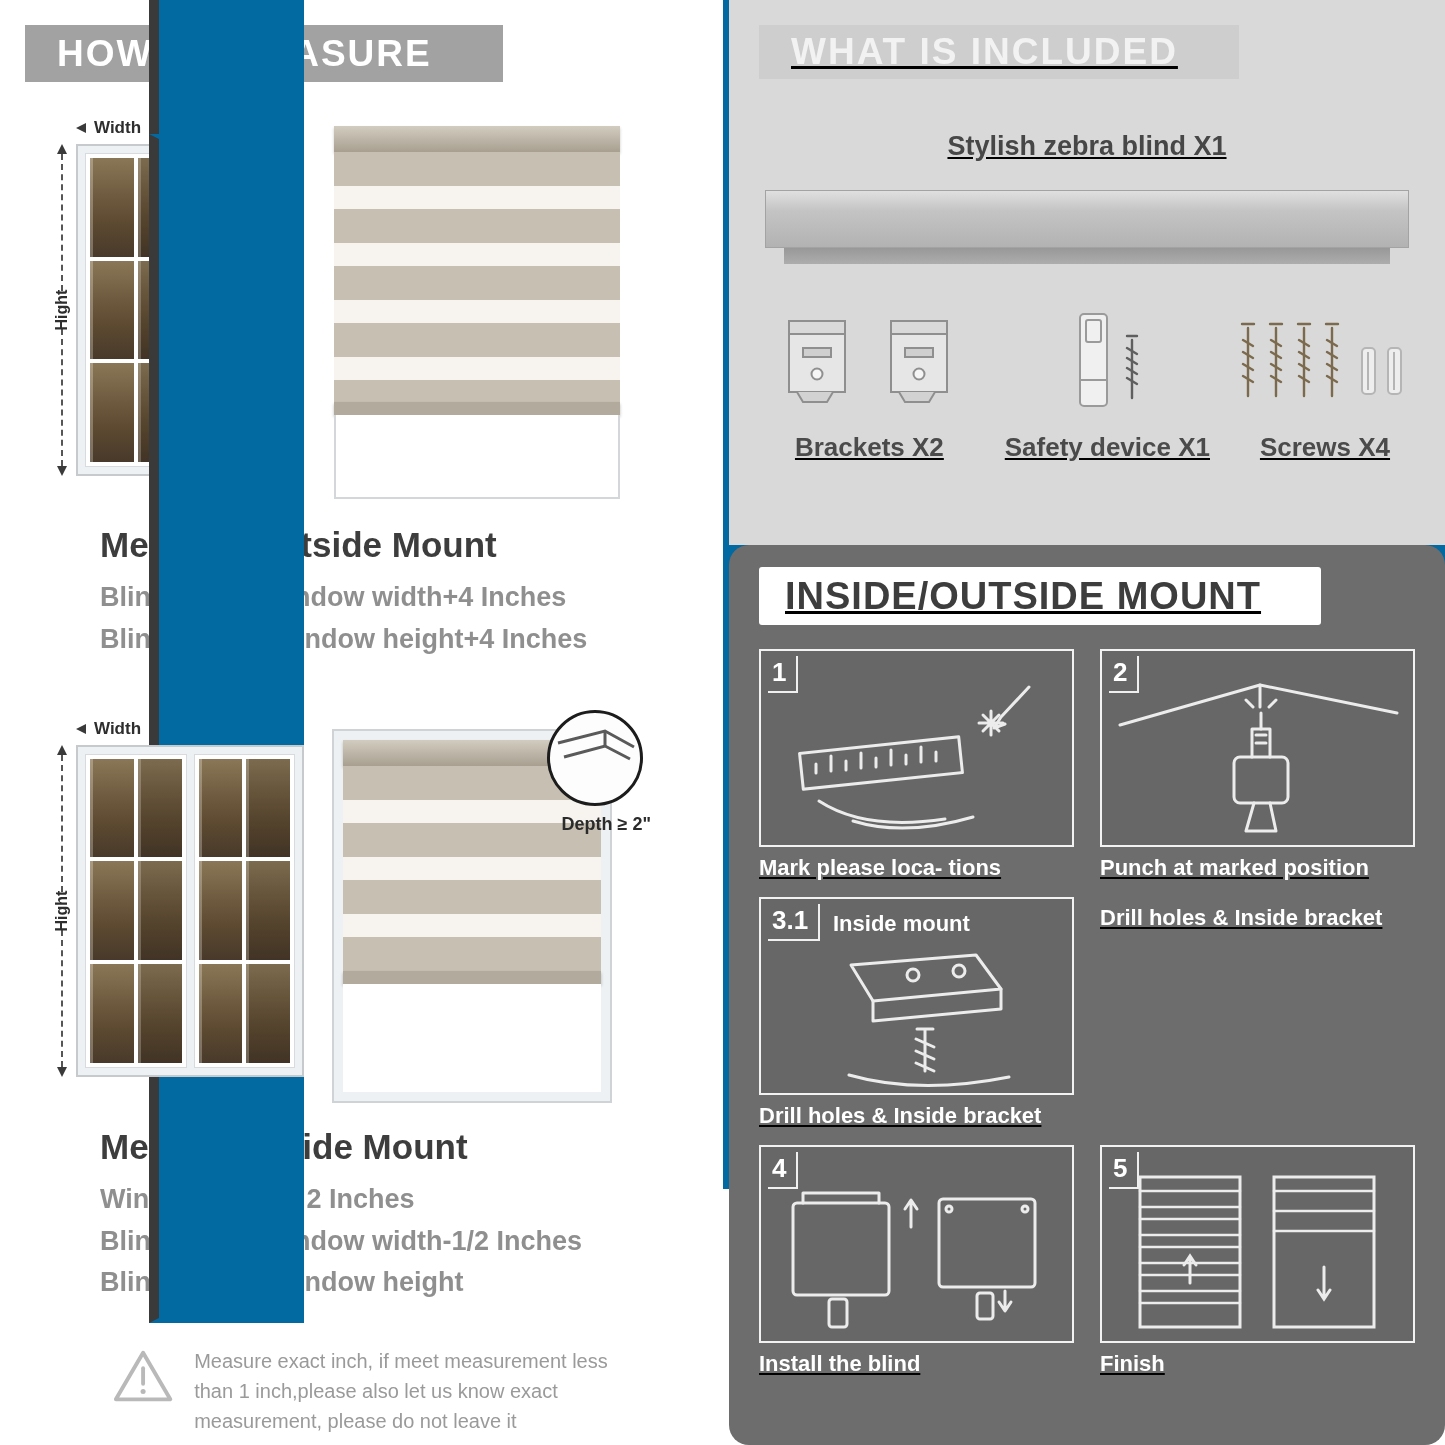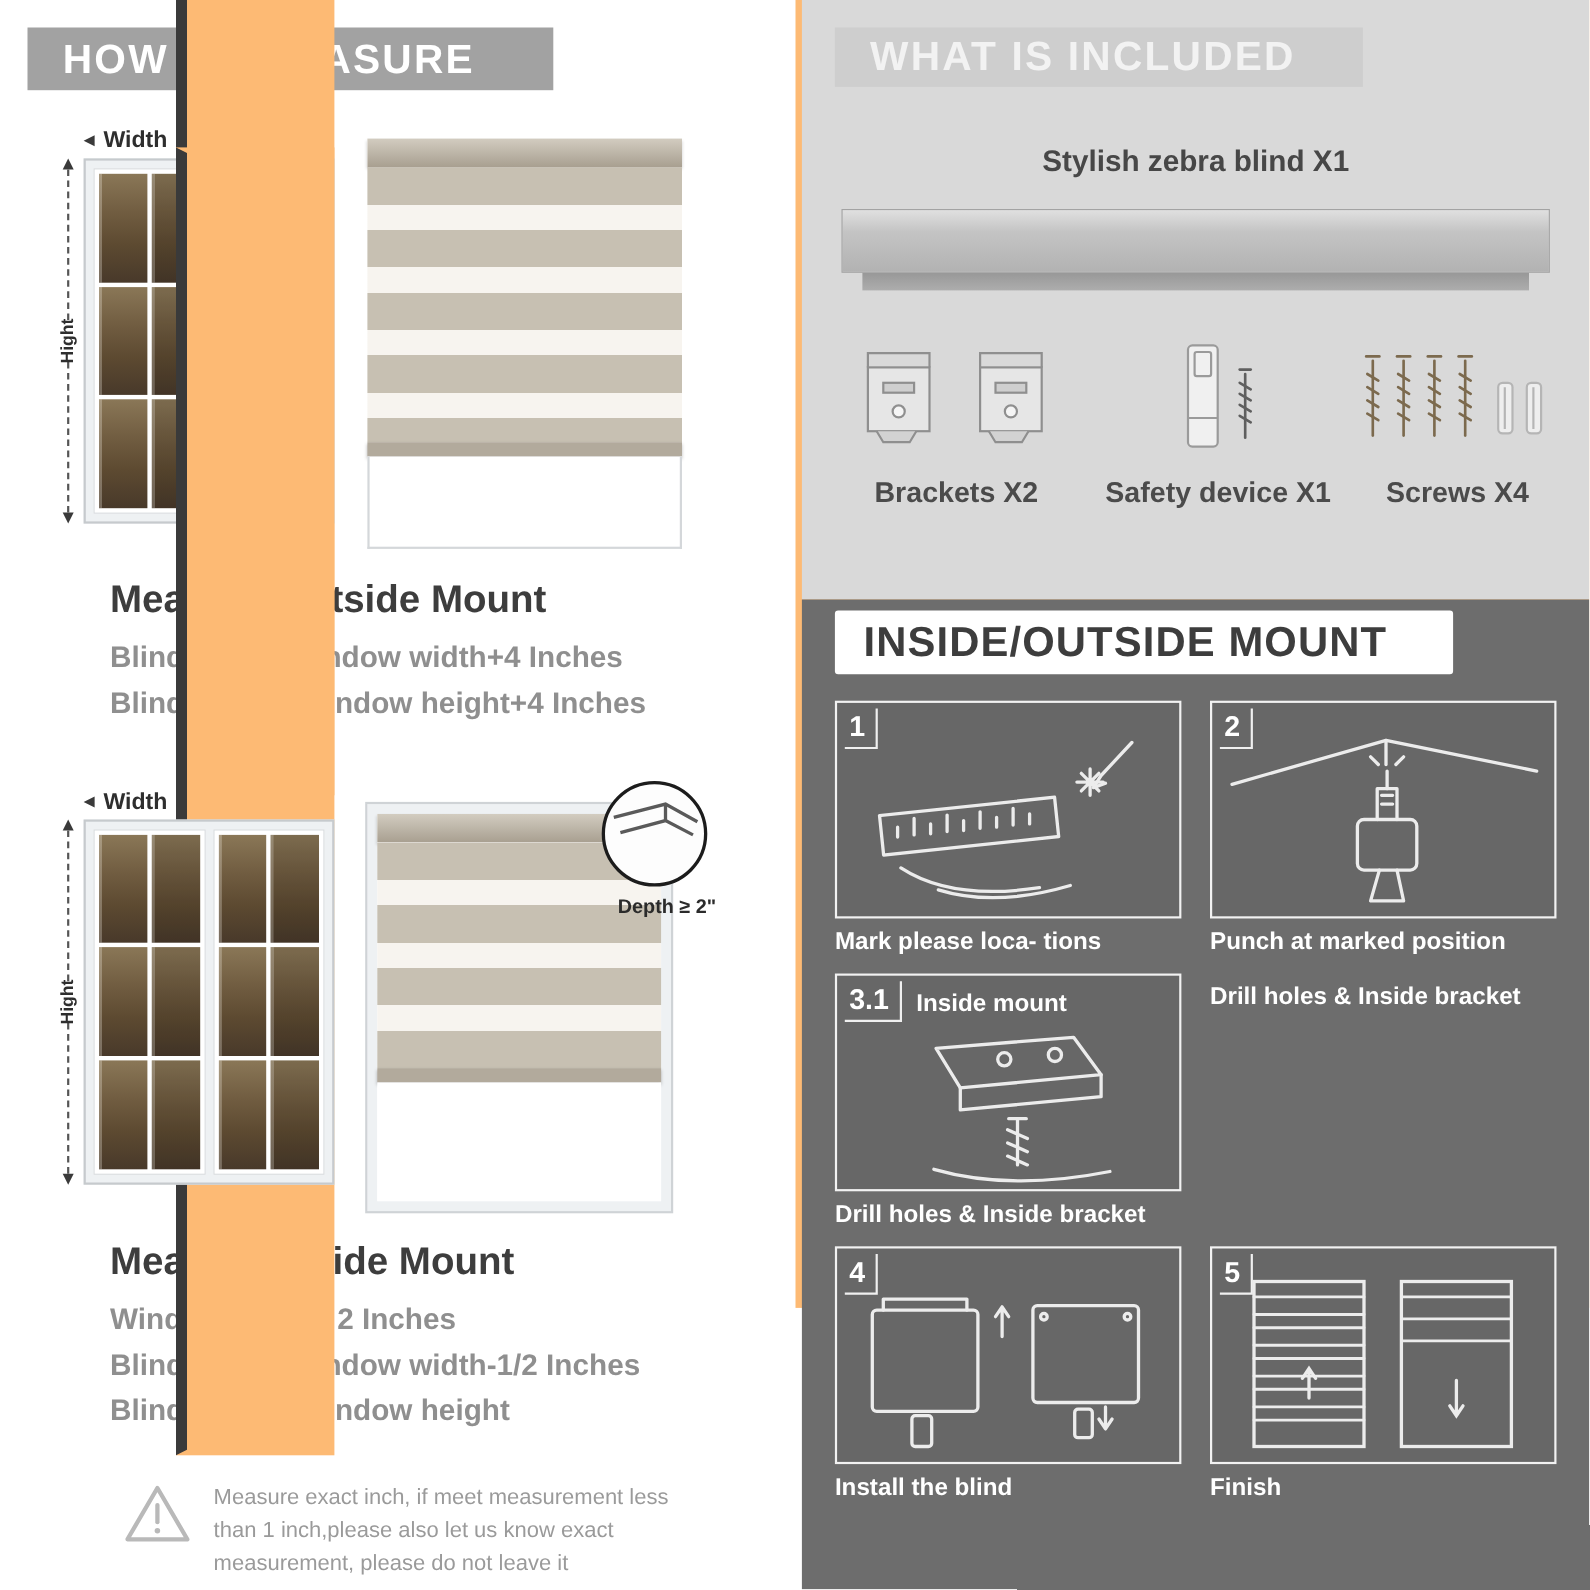--- a/index.html
+++ b/index.html
@@ -11,21 +11,21 @@
   .banner-gray {
     margin: 25px 0 0 25px; width: 478px; height: 57px; background: #a2a2a2;
     color: #fff; font-size: 37px; font-weight: bold; letter-spacing: 2px;
     line-height: 57px; padding-left: 32px;
   }
   .fig-row { display: flex; gap: 30px; margin: 34px 0 0 48px; align-items: flex-start; }
 
   .window-fig { position: relative; }
   .w-arrow { display: flex; align-items: center; height: 24px; width: 228px; margin-left: 28px; }
   .w-arrow .line { flex: 1; border-top: 2px dashed #555; }
-  .alabel { font-size: 21px; font-weight: bold; color: #2e2e2e; padding: 0 8px; white-space: nowrap; }
+  .alabel { font-size: 17px; font-weight: bold; color: #2e2e2e; padding: 0 8px; white-space: nowrap; }
   .tri { width: 0; height: 0; }
   .tri.left  { border-top: 5px solid transparent; border-bottom: 5px solid transparent; border-right: 10px solid #3a3a3a; }
   .tri.right { border-top: 5px solid transparent; border-bottom: 5px solid transparent; border-left: 10px solid #3a3a3a; }
   .tri.up    { border-left: 5px solid transparent; border-right: 5px solid transparent; border-bottom: 10px solid #3a3a3a; }
   .tri.down  { border-left: 5px solid transparent; border-right: 5px solid transparent; border-top: 10px solid #3a3a3a; }
   .fig-body { display: flex; margin-top: 4px; }
   .h-arrow { width: 28px; display: flex; flex-direction: column; align-items: center; }
   .h-arrow .line { flex: 1; border-left: 2px dashed #555; }
   .vlabel { transform: rotate(-90deg); font-size: 16px; font-weight: bold; color: #2e2e2e; margin: 10px 0; white-space: nowrap; }
 
@@ -54,38 +54,38 @@
   .depth-label { position: absolute; top: 74px; right: -50px; font-size: 18px; font-weight: bold; color: #2b2b2b; z-index: 4; white-space: nowrap; }
 
   .m-heading { margin: 26px 0 0 100px; font-size: 35px; font-weight: bold; color: #3d3d3d; }
   .m-lines { margin: 12px 0 0 100px; }
   .m-lines div { font-size: 27px; font-weight: bold; color: #8f8f8f; line-height: 1.55; }
 
   .warning { display: flex; gap: 20px; margin: 42px 0 0 112px; width: 500px; align-items: flex-start; }
   .warning p { font-size: 20px; color: #9a9a9a; line-height: 1.5; width: 430px; }
 
   
-  .right { width: 722px; height: 1189px; background: #fdba74; }
+  .right { width: 722px; height: 1189px; background: #0369a1; text-decoration: underline; }
   .right-inner { margin-left: 6px; }
   .included { background: #d9d9d9; height: 545px; padding-top: 25px; }
   .banner-light {
     margin-left: 30px; width: 480px; height: 54px; background: #cecece;
     color: #f2f2f2; font-size: 37px; font-weight: bold; letter-spacing: 2px;
     line-height: 54px; padding-left: 32px;
   }
   .product-title { text-align: center; font-size: 27px; font-weight: bold; color: #474747; margin-top: 52px; }
   .headrail { width: 644px; margin: 28px auto 0; }
   .rail-top { height: 58px; background: linear-gradient(180deg,#e0e0e0 0%,#c4c4c4 35%,#b2b2b2 100%); border: 1px solid #a3a3a3; }
   .rail-bottom { height: 16px; width: 94%; margin: 0 auto; background: linear-gradient(180deg,#989898,#adadad); }
   .items { display: flex; margin: 42px 18px 0 18px; }
   .item { display: flex; flex-direction: column; align-items: center; justify-content: flex-end; }
   .item.i1 { width: 36%; text-align: center; } .item.i2 { width: 34%; } .item.i3 { width: 30%; align-items: center; }
   .item-label { font-size: 26px; font-weight: bold; color: #4b4b4b; margin-top: 14px; white-space: nowrap; }
 
-  .mount { background: #6d6d6d; height: 900px; padding-top: 10px; }
+  .mount { background: #6d6d6d; height: 900px; padding-top: 22px; border-radius: 20px; }
   .banner-white {
     margin-left: 30px; width: 562px; height: 58px; background: #fff; border-radius: 3px;
     color: #3d3d3d; font-size: 38px; font-weight: bold; letter-spacing: 1px;
     line-height: 58px; padding-left: 26px;
   }
   .step-grid { display: grid; grid-template-columns: 315px 315px; column-gap: 26px; row-gap: 16px; margin: 24px 0 0 30px; }
   .panel { position: relative; width: 315px; height: 198px; border: 2px solid #f2f2f2; background: #676767; }
   .badge { position: absolute; top: 5px; left: 7px; color: #fff; font-size: 26px; font-weight: bold;
     padding: 1px 10px 3px 4px; border-right: 2px solid rgba(255,255,255,.9); border-bottom: 2px solid rgba(255,255,255,.9); }
   .panel-title { position: absolute; top: 12px; left: 72px; color: #fff; font-size: 22px; font-weight: bold; }

